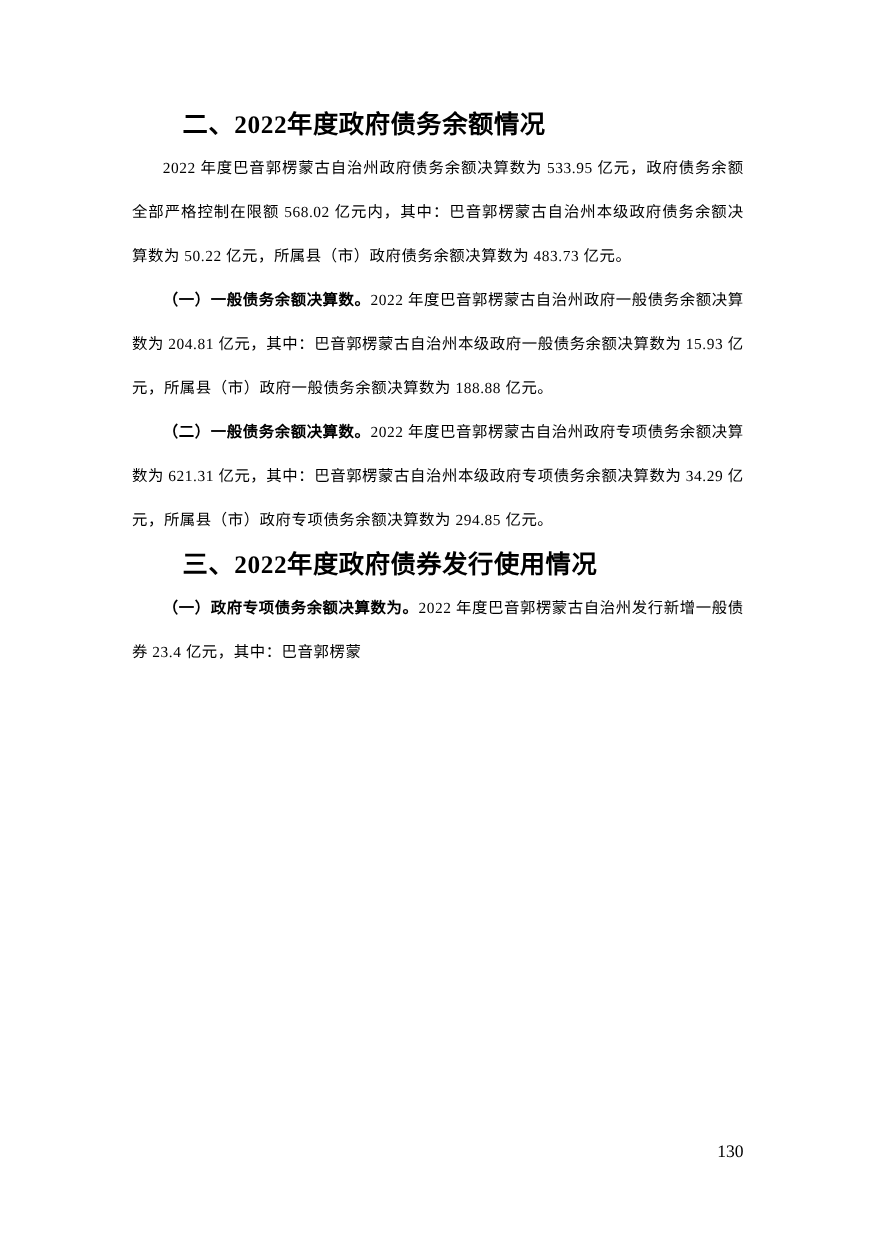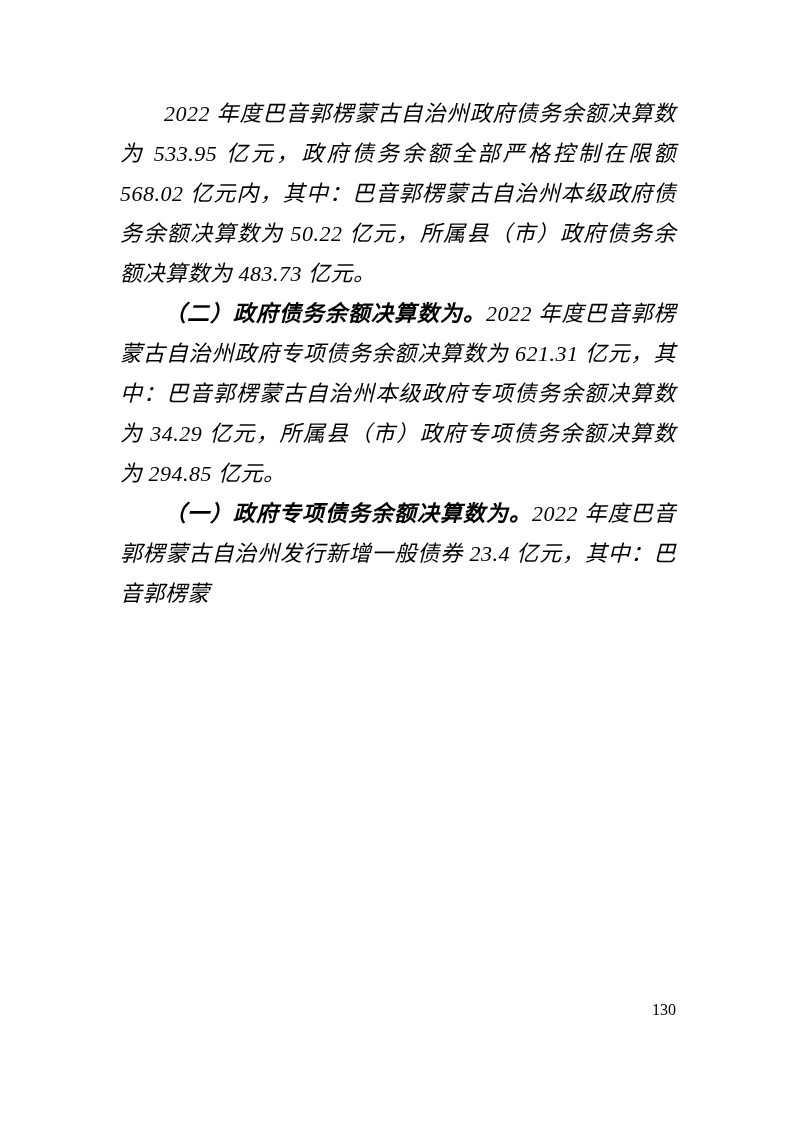--- a/index.html
+++ b/index.html
@@ -25,53 +25,55 @@
     margin: 0;
     font-size: 23px;
     font-weight: bold;
     line-height: 40px;
     text-indent: 2em;
     letter-spacing: 0.5px;
     white-space: nowrap;
   }
   .para {
     margin: 0;
-    font-size: 22px;
+    font-size: 14px;
     font-weight: normal;
     line-height: 40px;
     text-indent: 2em;
     text-align: justify;
     text-justify: inter-ideograph;
     letter-spacing: 0.5px;
-    font-style: italic;
   }
   .lead {
     font-weight: bold;
   }
   .page-number {
     position: absolute;
-    top: 998px;
+    top: 1036px;
     right: 117px;
     font-size: 16px;
     line-height: 24px;
     font-family: "Liberation Serif", "DejaVu Serif", serif;
   }
 </style>
 </head>
 <body>
 
 <div class="page">
   <div class="content">
 
+    <h2 class="heading">二、2022年度政府债务余额情况</h2>
 
     <p class="para">2022 年度巴音郭楞蒙古自治州政府债务余额决算数为 533.95 亿元，政府债务余额全部严格控制在限额 568.02 亿元内，其中：巴音郭楞蒙古自治州本级政府债务余额决算数为 50.22 亿元，所属县（市）政府债务余额决算数为 483.73 亿元。</p>
 
+    <p class="para"><span class="lead">（一）一般债务余额决算数。</span><span>2022 年度巴音郭楞蒙古自治州政府一般债务余额决算数为 204.81 亿元，其中：巴音郭楞蒙古自治州本级政府一般债务余额决算数为 15.93 亿元，所属县（市）政府一般债务余额决算数为 188.88 亿元。</span></p>
 
-    <p class="para"><span class="lead">（二）政府债务余额决算数为。</span><span>2022 年度巴音郭楞蒙古自治州政府专项债务余额决算数为 621.31 亿元，其中：巴音郭楞蒙古自治州本级政府专项债务余额决算数为 34.29 亿元，所属县（市）政府专项债务余额决算数为 294.85 亿元。</span></p>
+    <p class="para"><span class="lead">（二）一般债务余额决算数。</span><span>2022 年度巴音郭楞蒙古自治州政府专项债务余额决算数为 621.31 亿元，其中：巴音郭楞蒙古自治州本级政府专项债务余额决算数为 34.29 亿元，所属县（市）政府专项债务余额决算数为 294.85 亿元。</span></p>
 
+    <h2 class="heading">三、2022年度政府债券发行使用情况</h2>
 
 
     <p class="para"><span class="lead">（一）政府专项债务余额决算数为。</span><span>2022 年度巴音郭楞蒙古自治州发行新增一般债券 23.4 亿元，其中：巴音郭楞蒙</span></p>
 
   </div>
 
   <div class="page-number">130</div>
 </div>
 
 </body></html>

